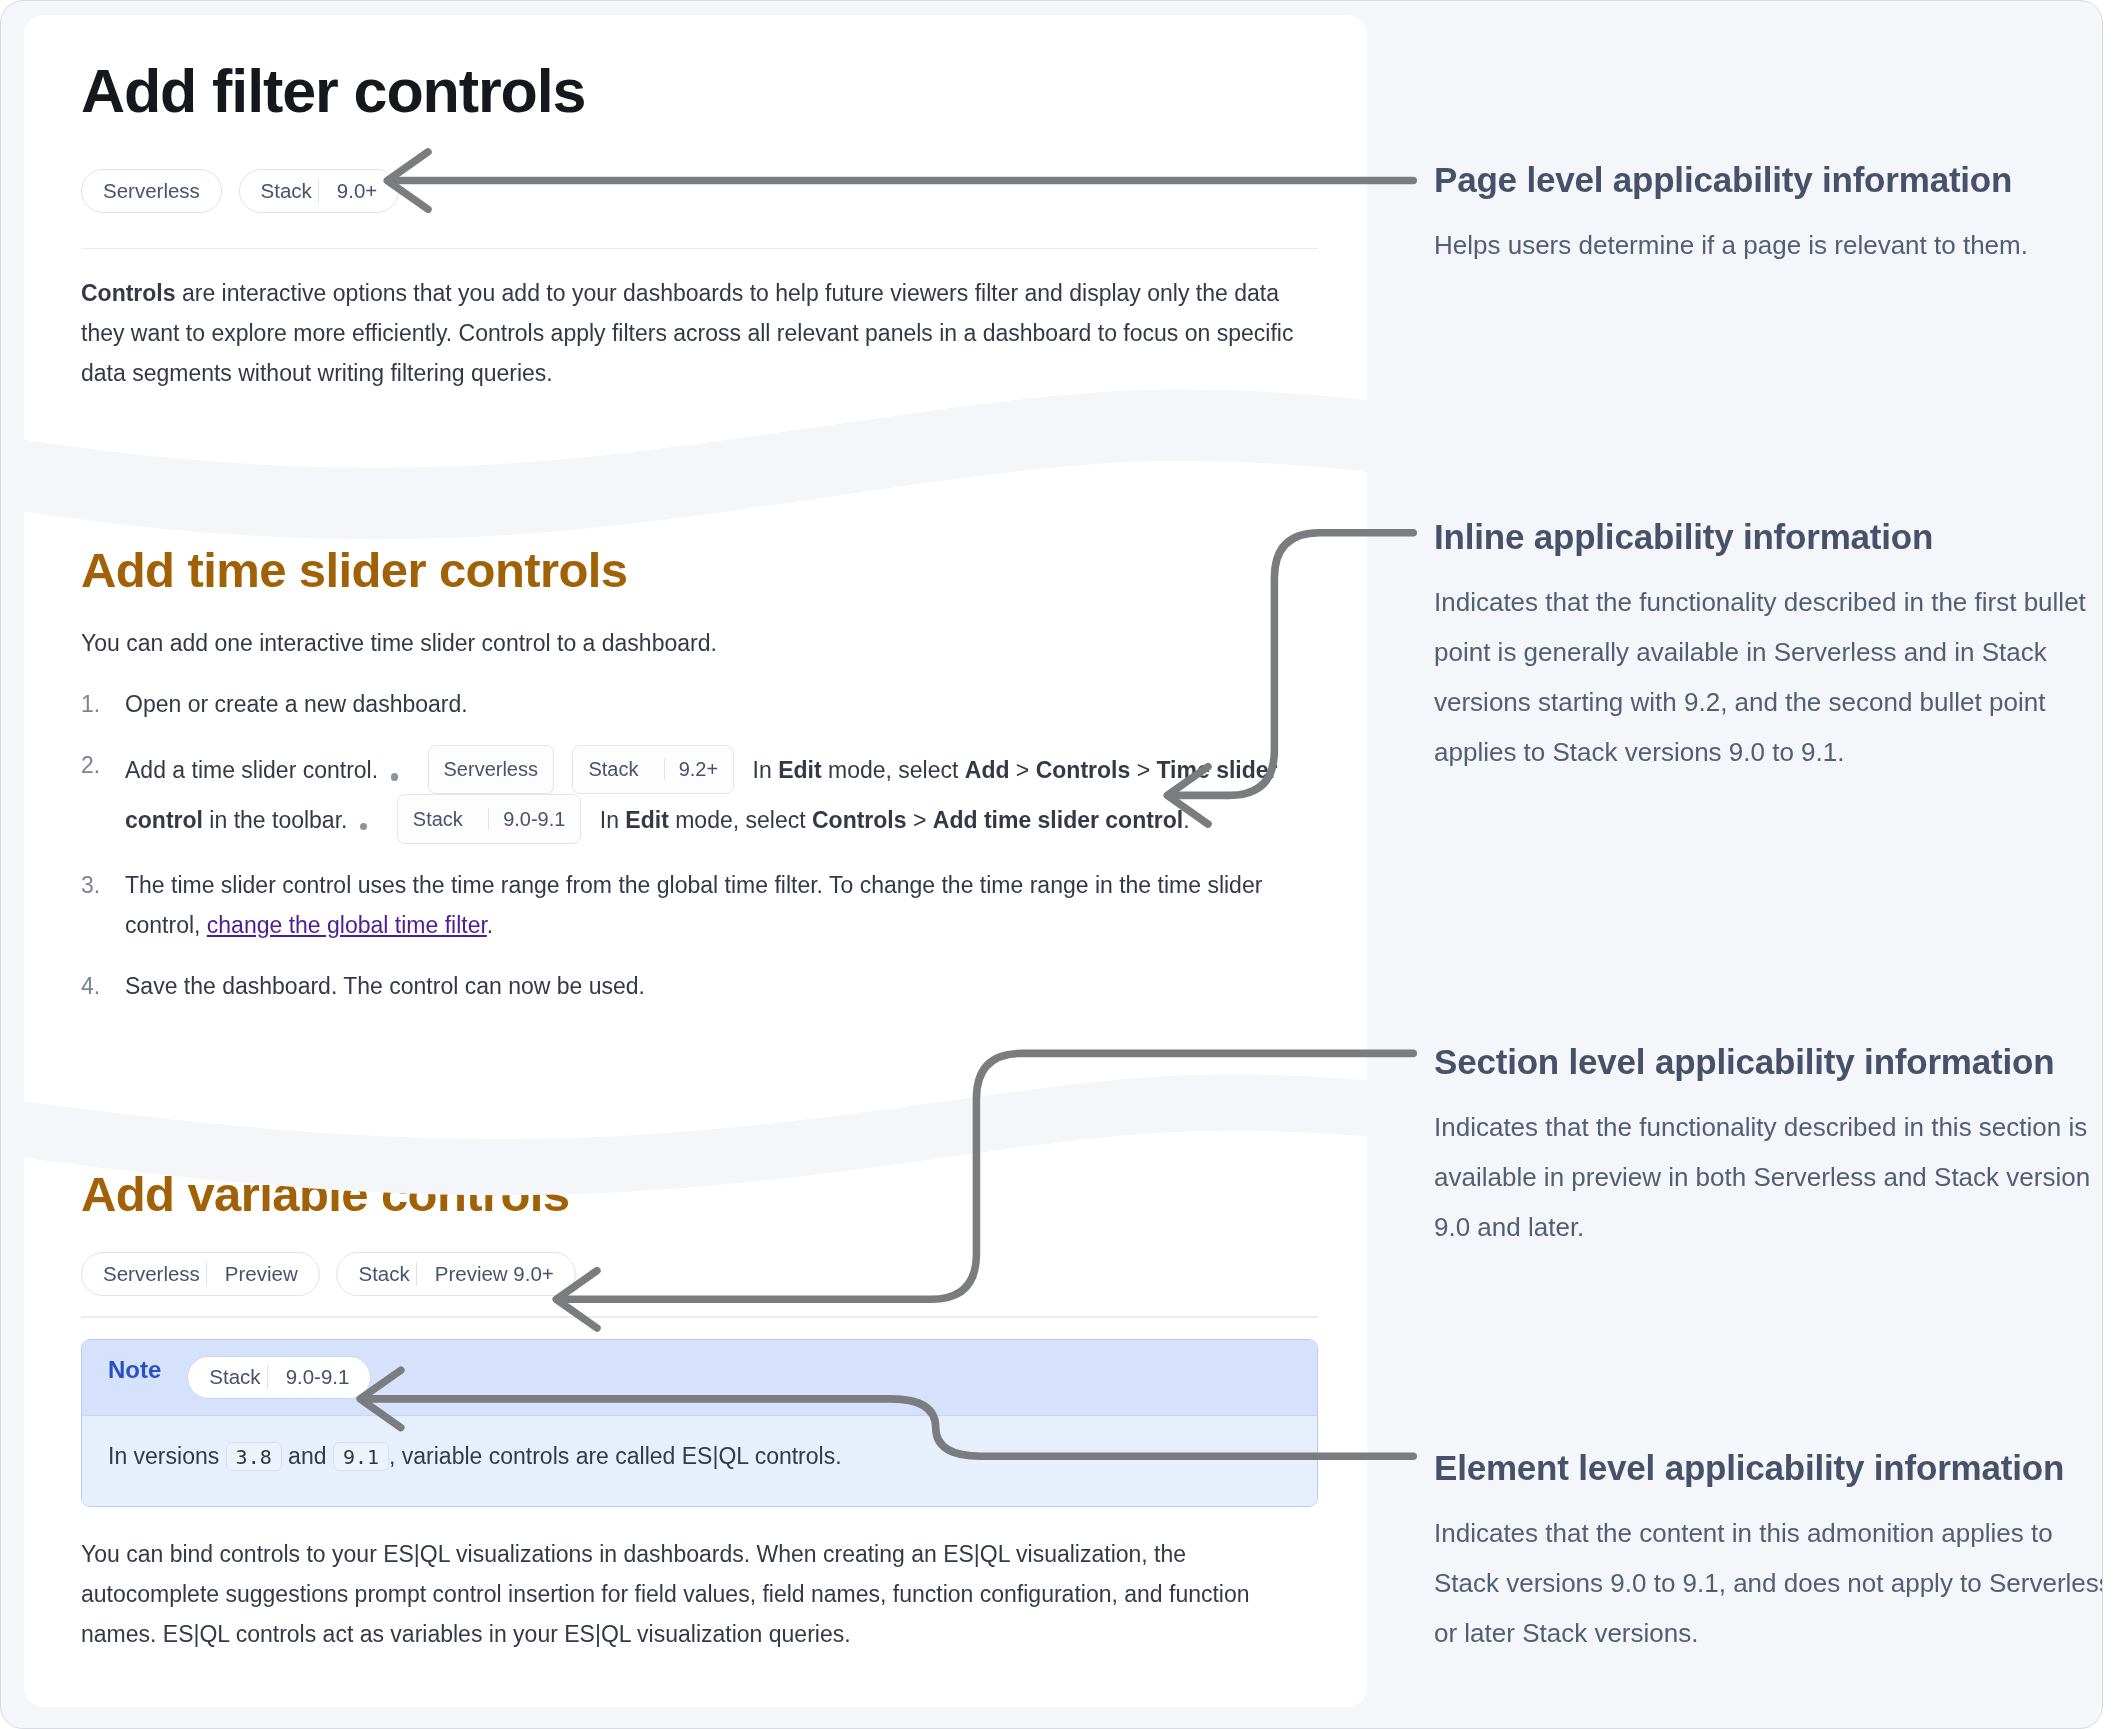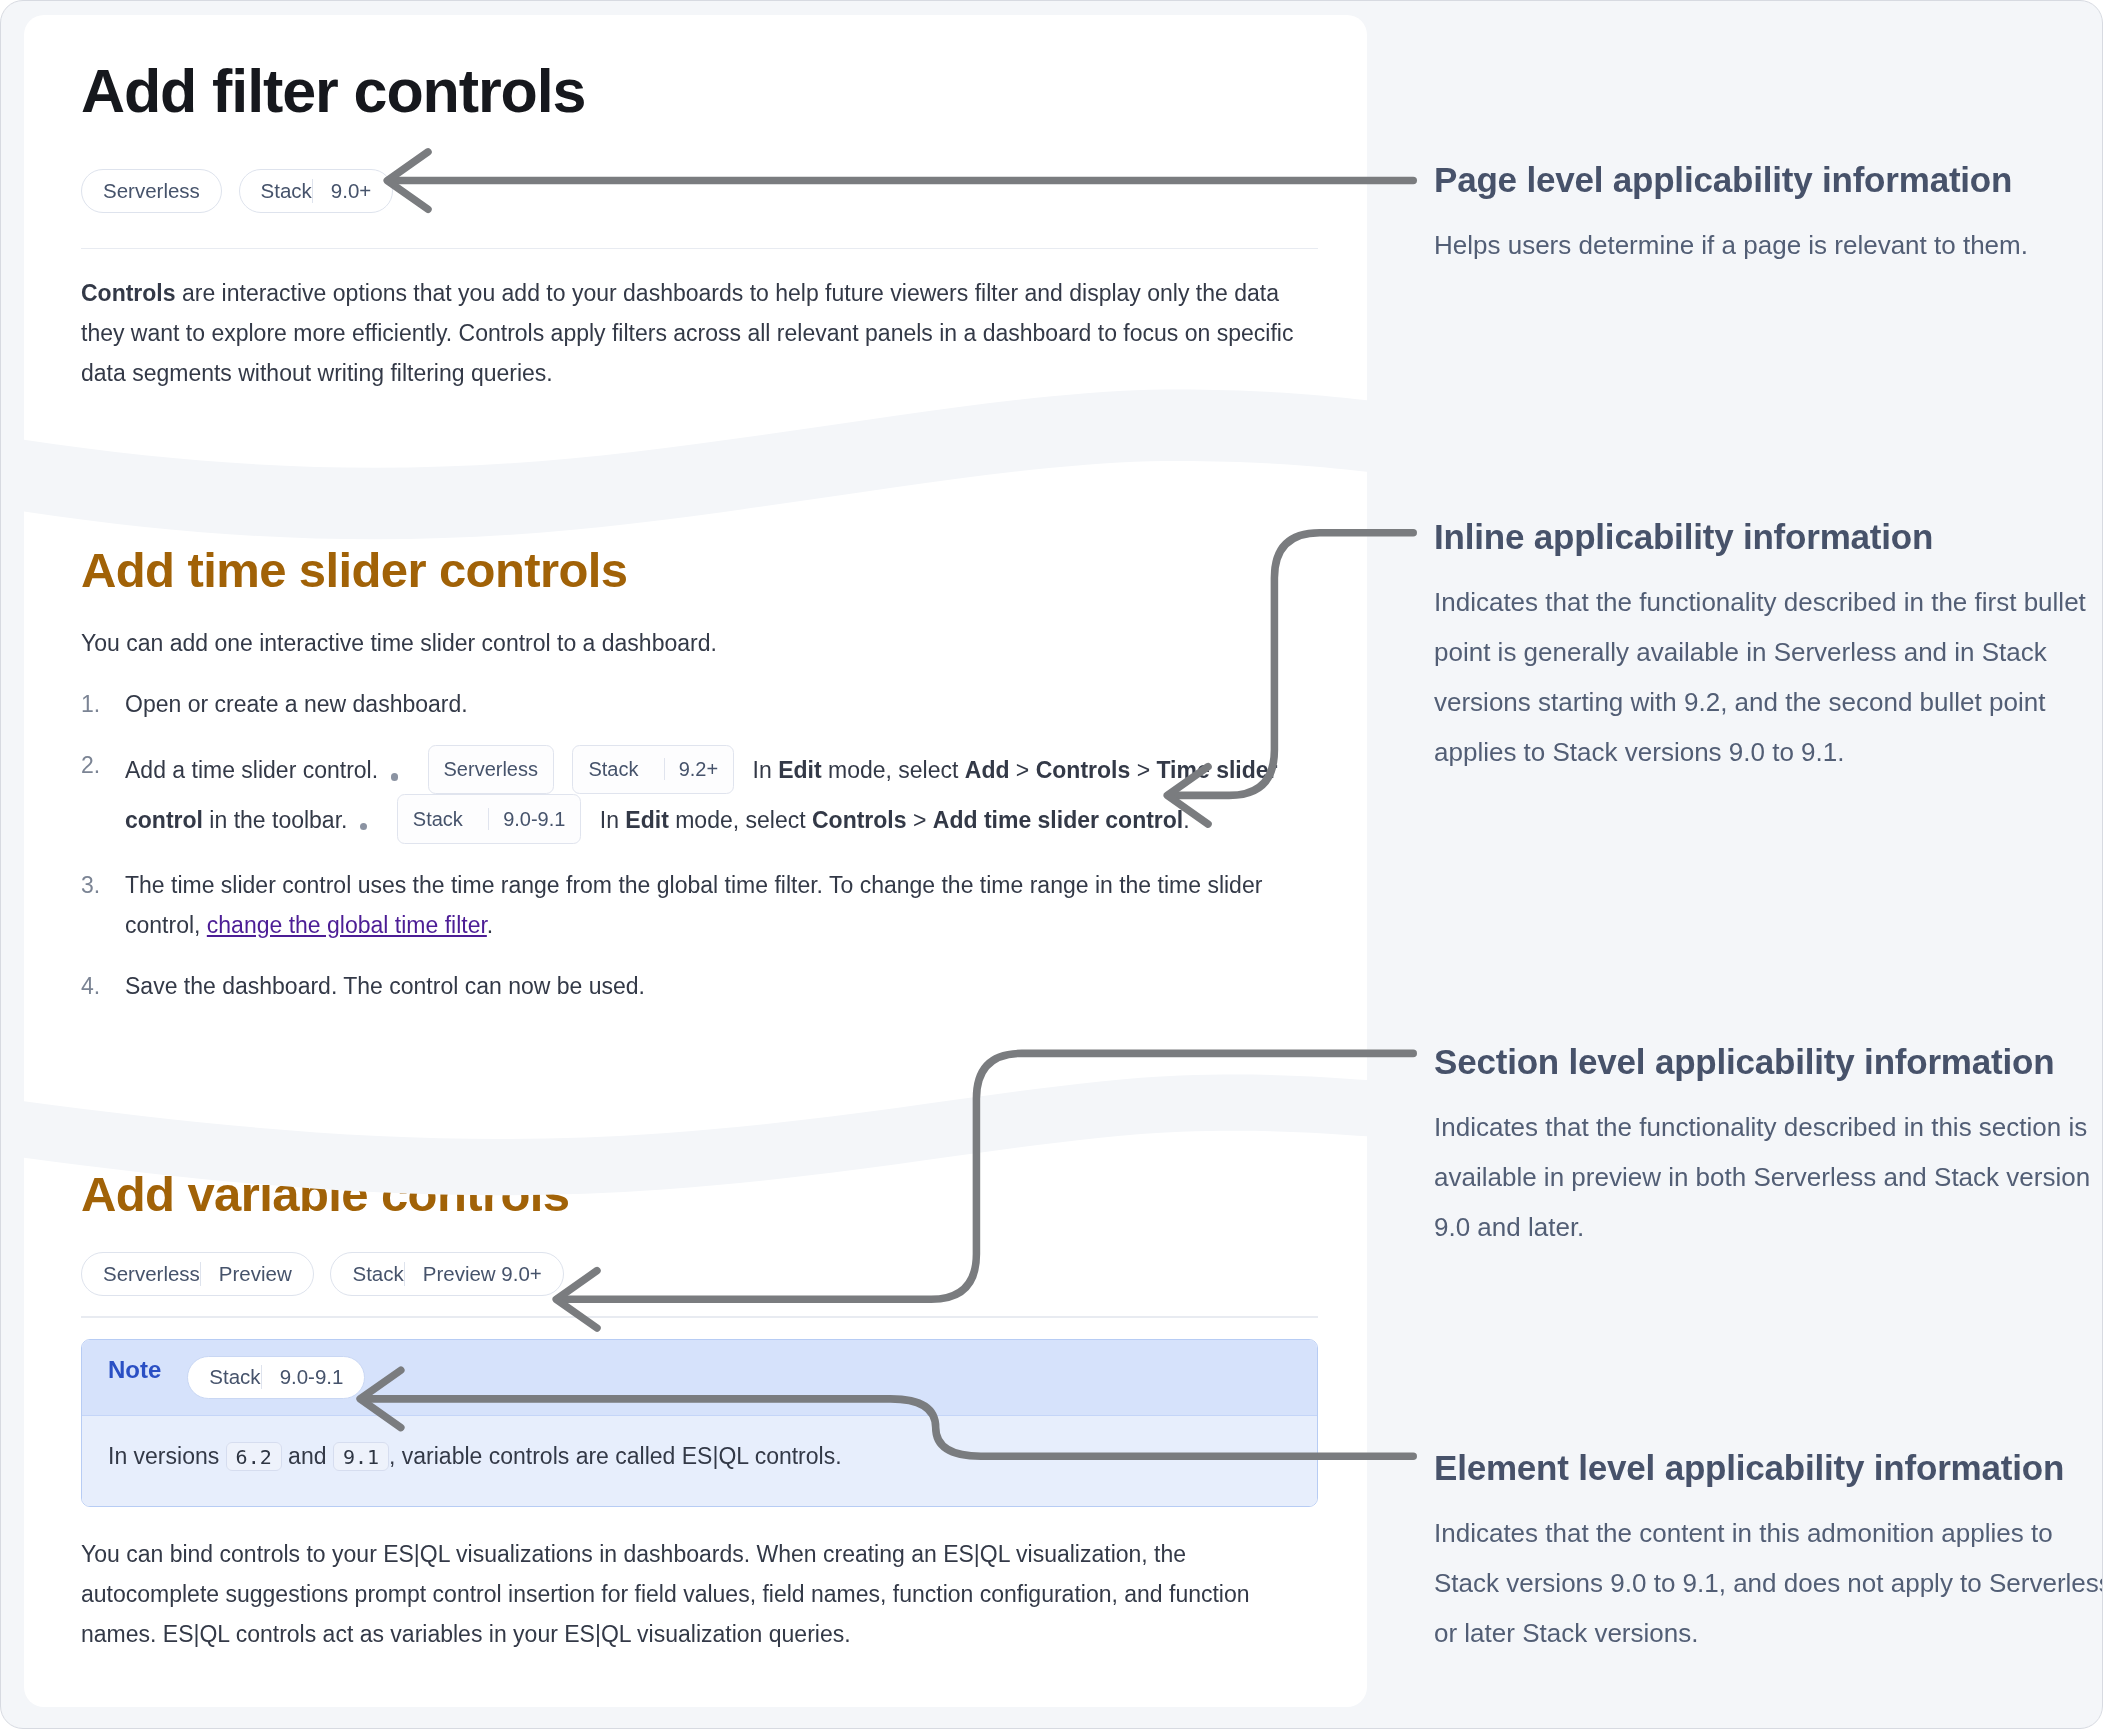--- a/index.html
+++ b/index.html
@@ -12,21 +12,21 @@
   .wave1{top:364px;}
   .wave2{top:1027px;}
 
   .h1{font-size:61px;font-weight:700;color:#16181d;letter-spacing:-1.1px;line-height:1.15;margin:41px 0 0;}
   .h2{font-size:49px;font-weight:700;color:#a16207;letter-spacing:-0.6px;line-height:1.15;margin:0;}
   .h2-slider{margin-top:149px;}
   .h2-variable{margin-top:160px;}
 
   .badges{margin-top:43px;display:flex;align-items:center;gap:16.7px;}
   .pill{display:inline-flex;align-items:center;background:#ffffff;border:1.5px solid #dee3ed;border-radius:760px;height:44px;padding:0 21px;font-size:20.5px;color:#46536b;box-sizing:border-box;white-space:nowrap;}
-  .pill-part+.pill-part{border-left:1.5px solid #dee3ed;margin-left:0;padding-left:18px;}
+  .pill-part+.pill-part{border-left:1.5px solid #dee3ed;margin-left:6px;padding-left:18px;}
 
   .hr{height:1.5px;background:#e8ebf1;margin-top:20px;}
   .hr-first{margin-top:35px;}
 
   .p{font-size:23px;line-height:40px;color:#333947;margin:24px 0 0;}
   .p-last{margin-top:27px;}
   .b{font-weight:700;}
 
   .steps{margin:15px 0 0;}
   .step{display:flex;margin-top:21px;font-size:23px;line-height:40px;color:#333947;}
@@ -146,21 +146,21 @@
         <div class="hr"></div>
 
         <div class="note">
           <div class="note-head">
             <span class="note-title">Note</span>
             <span class="pill note-pill">
               <span class="pill-part">Stack</span>
               <span class="pill-part">9.0-9.1</span>
             </span>
           </div>
-          <div class="note-body"><span>In versions </span><code class="code">6.2</code><span> and </span><code class="code">9.1</code><span>, variable controls are called ES|QL controls.</span></div>
+          <div class="note-body"><span>In versions </span><code class="code">3.8</code><span> and </span><code class="code">9.1</code><span>, variable controls are called ES|QL controls.</span></div>
         </div>
 
         <p class="p p-last">You can bind controls to your ES|QL visualizations in dashboards. When creating an ES|QL visualization, the autocomplete suggestions prompt control insertion for field values, field names, function configuration, and function names. ES|QL controls act as variables in your ES|QL visualization queries.</p>
       </section>
 
       <svg class="wave wave1" viewBox="0 0 1765 230" preserveAspectRatio="none">
         <path d="M0 80 C 320 128 560 124 800 96 C 1040 68 1300 18 1480 14 C 1600 12 1700 20 1765 28 L1765 122 C 1700 114 1600 106 1480 108 C 1300 112 1040 162 800 190 C 560 218 320 222 0 174 Z" fill="#f4f6f9"></path>
       </svg>
       <svg class="wave wave2" viewBox="0 0 1765 230" preserveAspectRatio="none">
         <path d="M0 78 C 300 118 560 140 840 120 C 1120 100 1330 52 1520 44 C 1630 40 1710 46 1765 50 L1765 124 C 1710 120 1630 114 1520 118 C 1330 126 1120 174 840 194 C 560 214 300 192 0 152 Z" fill="#f4f6f9"></path>

